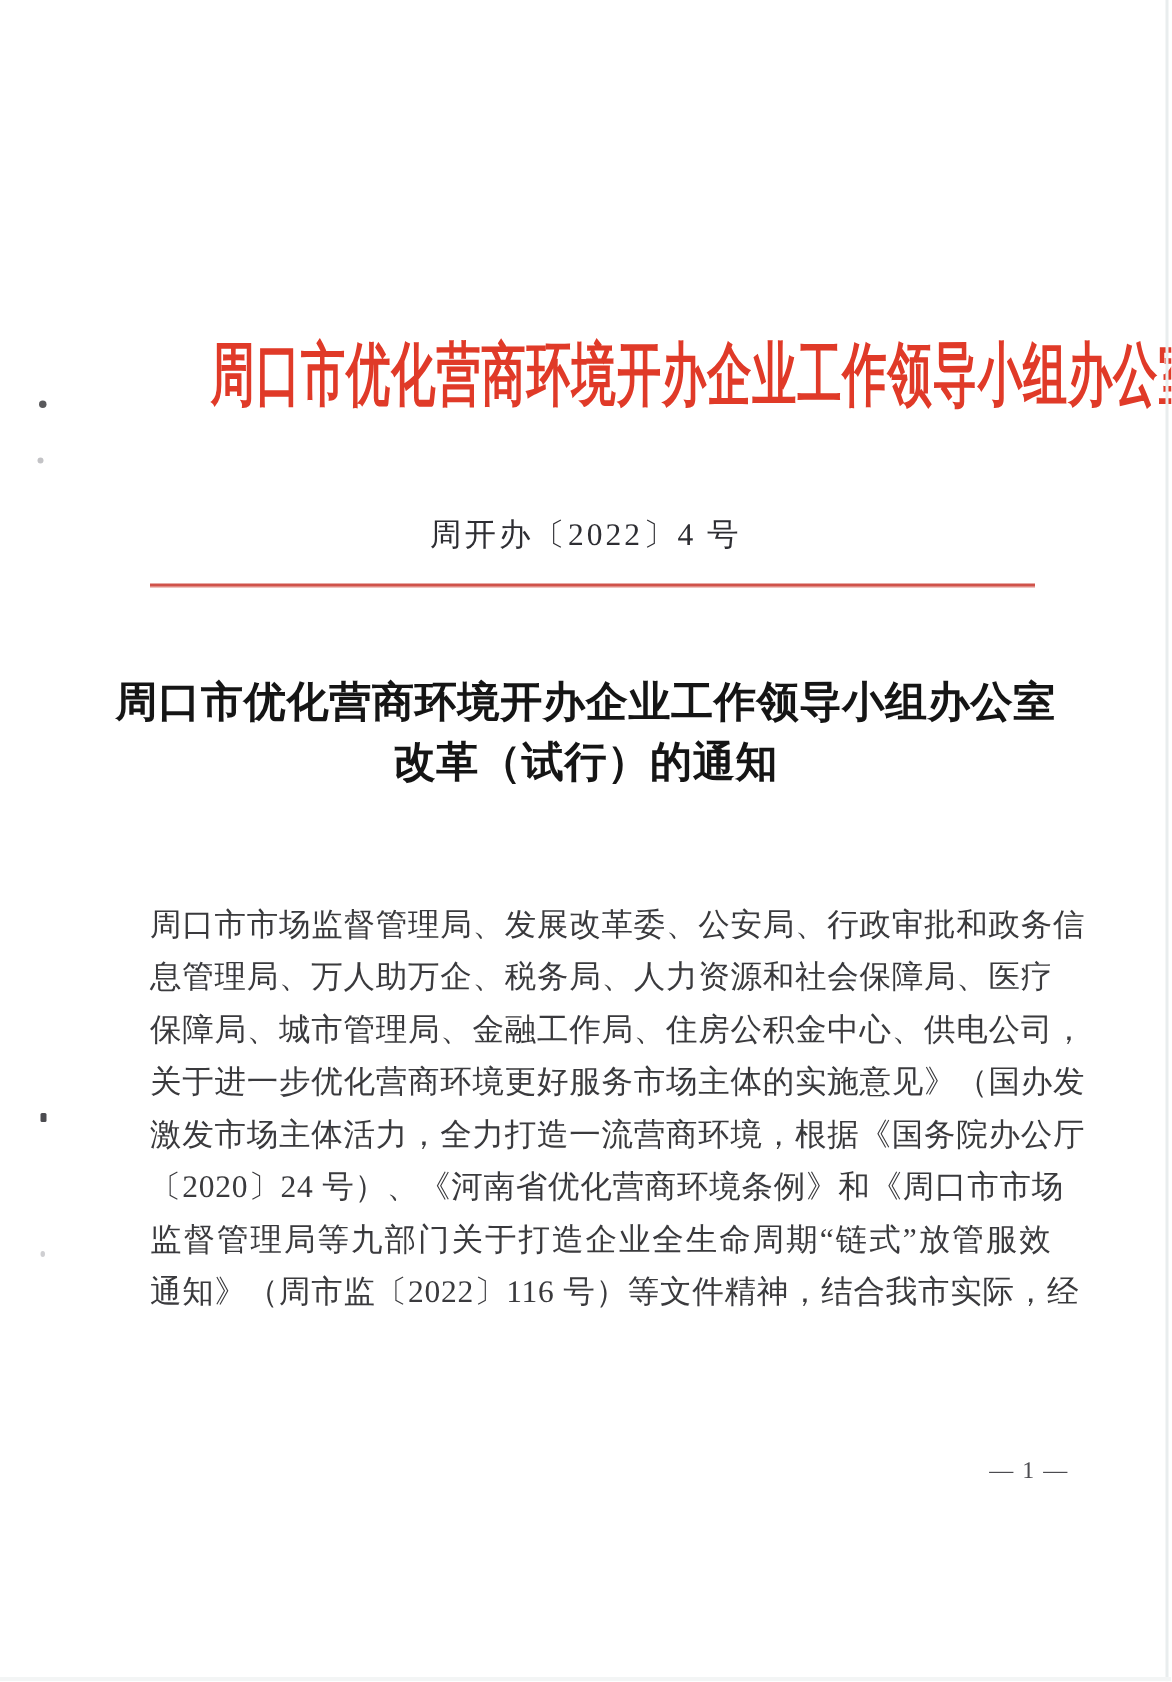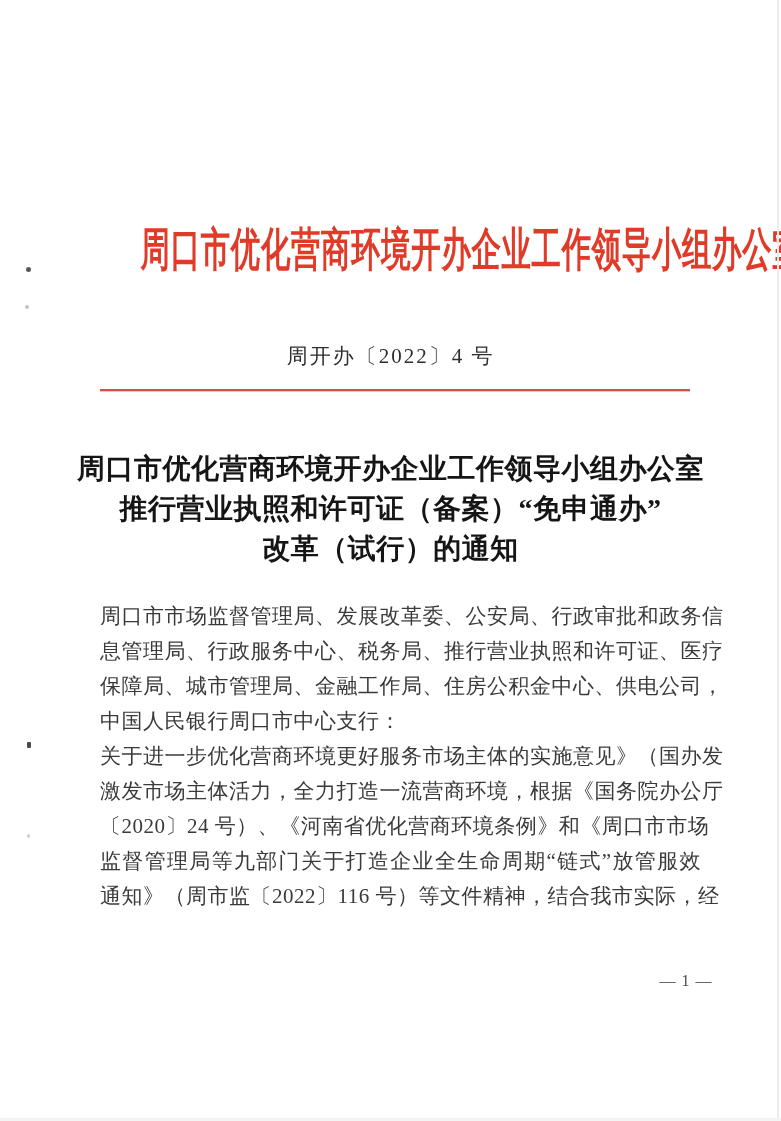--- a/index.html
+++ b/index.html
@@ -131,29 +131,27 @@
 <div id="page">
 
   <div class="issuer">周口市优化营商环境开办企业工作领导小组办公室</div>
 
   <div class="doc-number">周开办〔2022〕4 号</div>
 
   <div class="red-rule"></div>
 
   <div class="doc-title">
     <div>周口市优化营商环境开办企业工作领导小组办公室</div>
-    <div>推行营业执照和许可证（备案）“免申通办”</div>
     <div>改革（试行）的通知</div>
   </div>
 
   <div class="body-block">
     <div class="body-line">周口市市场监督管理局、发展改革委、公安局、行政审批和政务信</div>
-    <div class="body-line">息管理局、行政服务中心、税务局、推行营业执照和许可证、医疗</div>
+    <div class="body-line">息管理局、万人助万企、税务局、人力资源和社会保障局、医疗</div>
     <div class="body-line">保障局、城市管理局、金融工作局、住房公积金中心、供电公司，</div>
-    <div class="body-line para-end">中国人民银行周口市中心支行：</div>
     <div class="body-line">关于进一步优化营商环境更好服务市场主体的实施意见》（国办发</div>
     <div class="body-line">激发市场主体活力，全力打造一流营商环境，根据《国务院办公厅</div>
     <div class="body-line">〔2020〕24 号）、《河南省优化营商环境条例》和《周口市市场</div>
     <div class="body-line">监督管理局等九部门关于打造企业全生命周期“链式”放管服效</div>
     <div class="body-line">通知》（周市监〔2022〕116 号）等文件精神，结合我市实际，经</div>
   </div>
 
   <div class="page-number">— 1 —</div>
 
   <span class="speck speck-1"></span>

